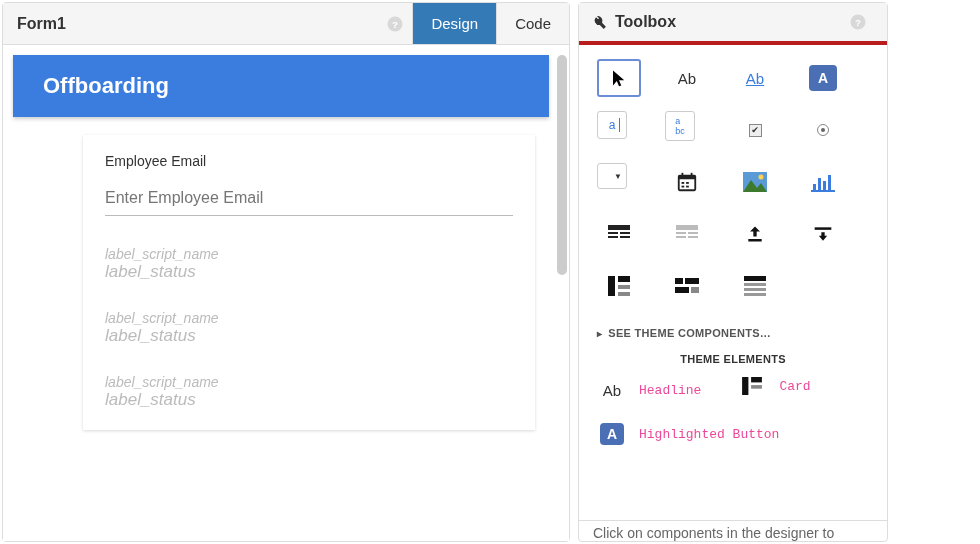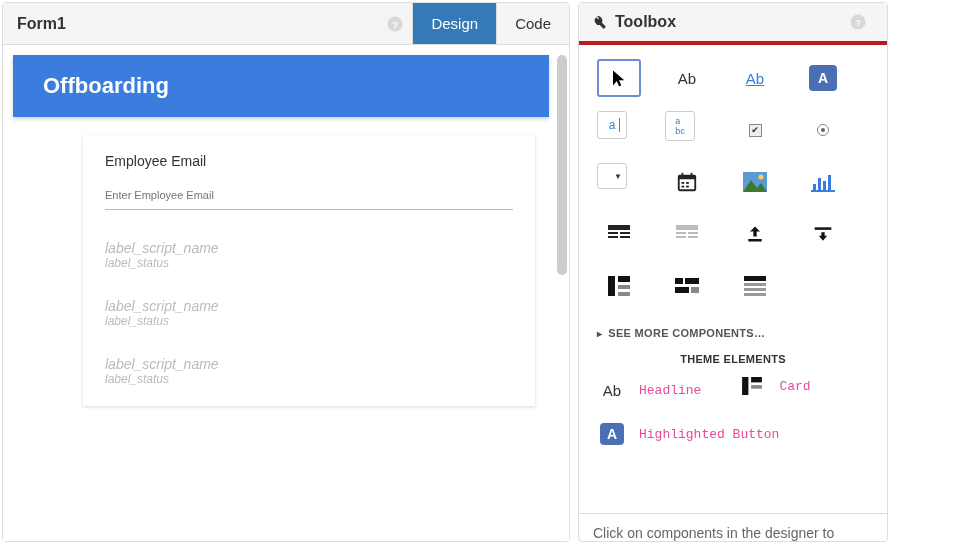--- a/index.html
+++ b/index.html
@@ -10,43 +10,43 @@
 .form-title { font-weight: 600; font-size: 16px; padding: 0 14px; flex: 1; }
 .help-icon { color: #ccc; font-size: 18px; margin-right: 8px; }
 .tabs { display: flex; height: 100%; }
 .tab { display: flex; align-items: center; padding: 13px 18px; border-left: 1px solid #ddd; cursor: pointer; font-size: 15px; }
 .tab.active { background: #337ab7; color: #fff; }
 .canvas-wrap { flex: 1; overflow-y: auto; background: #fff; padding: 10px 6px 10px 10px; position: relative; }
 .scrollbar { position: absolute; right: 2px; top: 10px; width: 10px; height: 220px; background: #ccc; border-radius: 5px; }
 .form-header-bar { background: #3a7dde; color: #fff; padding: 18px 30px; font-size: 22px; font-weight: 600; box-shadow: 0 2px 4px rgba(0,0,0,0.2); margin-bottom: 18px; margin-right: 14px; }
 .card { background: #fff; margin: 0 28px 0 70px; padding: 18px 22px 6px 22px; box-shadow: 0 1px 3px rgba(0,0,0,0.15); }
 .field-label { font-size: 14px; color: #333; margin-bottom: 14px; }
-.field-input { width: 100%; border: none; border-bottom: 1px solid #bbb; padding: 6px 0 8px 0; font-size: 11px; color: #999; outline: none; margin-bottom: 16px; }
+.field-input { width: 100%; border: none; border-bottom: 1px solid #bbb; padding: 6px 0 8px 0; font-size: 16px; color: #999; outline: none; margin-bottom: 16px; }
 .row { display: flex; padding: 14px 0; flex-direction: column; }
 .row .c1 { flex: 1; color: #bbb; font-style: italic; font-size: 14px; }
-.row .c2 { width: 120px; color: #bbb; font-style: italic; font-size: 12px; }
+.row .c2 { width: 120px; color: #bbb; font-style: italic; font-size: 17px; }
 .right-pane { width: 310px; border: 1px solid #ddd; border-radius: 4px; margin: 2px; display: flex; flex-direction: column; }
 .right-header { display: flex; align-items: center; height: 42px; border-bottom: 4px solid #b91c1c; padding: 0 12px; background: #f5f5f5; }
 .right-header .wrench { margin-right: 8px; font-size: 15px; }
 .right-header .t { font-weight: 600; font-size: 16px; flex: 1; }
 .toolbox-body { flex: 1; overflow-y: auto; padding: 14px 18px; }
 .grid { display: grid; grid-template-columns: repeat(4, 52px); gap: 14px 16px; margin-bottom: 14px; justify-content: start; }
 .tool { width: 44px; height: 38px; display: flex; align-items: center; justify-content: center; border-radius: 3px; cursor: pointer; font-size: 15px; }
 .tool.selected { border: 2px solid #6b8dd6; }
 .tool.boxed { border: 1px solid #ccc; }
 .tool.bluebox { background: #4a6fb5; color: #fff; border-radius: 4px; width: 28px; height: 26px; font-weight: bold; font-size: 14px;}
 .linktext { color: #3a7dde; text-decoration: underline; }
 .more-row { font-size: 11px; font-weight: 700; letter-spacing: 0.3px; color: #555; padding: 8px 0; cursor: pointer; }
 .more-row::before { content: "▸"; margin-right: 6px; font-size: 10px; }
 .theme-head { font-size: 11px; font-weight: 700; text-align: center; letter-spacing: 0.3px; padding: 6px 0 12px 0; }
 .theme-row { display: flex; align-items: center; gap: 12px; margin-bottom: 20px; }
 .theme-row .ico { width: 30px; display: flex; justify-content: center; font-size: 15px; }
 .theme-row .lbl { font-size: 13px; color: #ec4899; font-family: Liberation Mono, monospace; }
 .theme-grid { display: flex; gap: 36px; margin-bottom: 20px; }
-.hint { font-size: 14px; color: #666; border-top: 1px solid #ddd; padding: 11px 14px 0 14px; }
+.hint { font-size: 14px; color: #666; border-top: 1px solid #ddd; padding: 4px 14px 0 14px; }
 svg { display: block; }
 .checkbox-mini { width:13px; height:13px; border:1px solid #888; display:inline-flex; align-items:center; justify-content:center; font-size:9px; background:#eee;}
 .radio-mini { width:12px; height:12px; border:1px solid #888; border-radius:50%; display:inline-flex; align-items:center; justify-content:center;}
 .radio-mini::after{content:"";width:4px;height:4px;background:#666;border-radius:50%;}
 </style>
 </head>
 <body>
 
 <div class="app">
   <div class="left-pane">
@@ -207,21 +207,21 @@
         <div class="tool">
           <svg width="22" height="20" viewBox="0 0 22 20">
               <rect width="22" height="5" fill="#111"></rect>
               <rect y="7" width="22" height="3" fill="#999"></rect>
               <rect y="12" width="22" height="3" fill="#999"></rect>
               <rect y="17" width="22" height="3" fill="#999"></rect>
             </svg>
         </div>
       </div>
 
-      <div class="more-row">SEE MORE COMPONENTS…</div>
+      <div class="more-row">SEE THEME COMPONENTS…</div>
       <div class="theme-head">THEME ELEMENTS</div>
 
       <div class="theme-grid">
         <div class="theme-row" style="margin-bottom:0">
           <span class="ico">Ab</span>
           <span class="lbl">Headline</span>
         </div>
         <div class="theme-row" style="margin-bottom:8px">
           <span class="ico">
             <svg width="20" height="18" viewBox="0 0 22 20" fill="#111">

